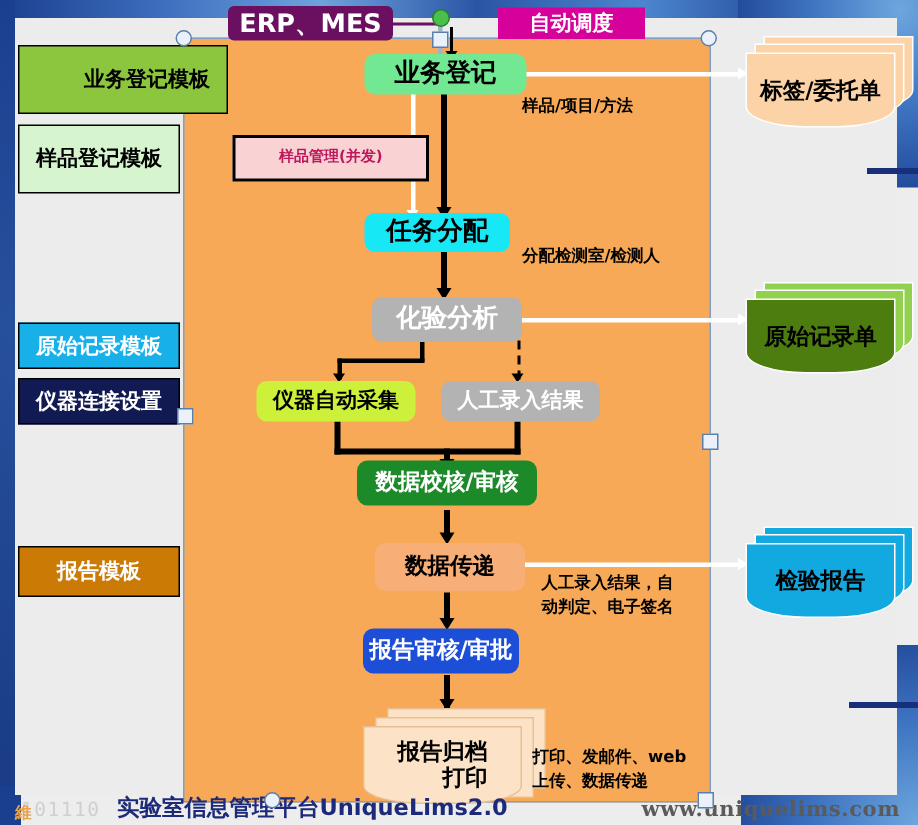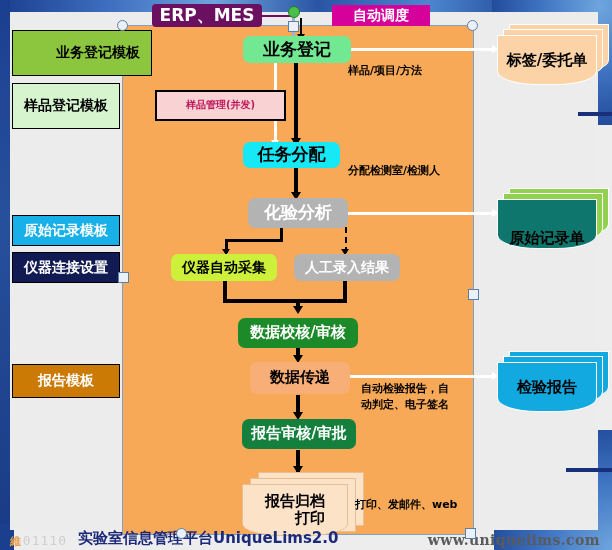--- a/index.html
+++ b/index.html
@@ -222,29 +222,29 @@
 </div>
 
 <div class="node rrect" style="left: 171px; top: 254px; width: 106px; height: 27px; font-size: 14px; background: rgb(205, 240, 58); color: rgb(0, 0, 0);">
   <span>仪器自动采集</span>
 </div>
 
 <div class="node rrect" style="left: 294px; top: 254px; width: 106px; height: 27px; font-size: 14px; background: rgb(179, 179, 179); color: rgb(255, 255, 255);">
   <span>人工录入结果</span>
 </div>
 
-<div class="node rrect" style="left: 238px; top: 318px; width: 120px; height: 30px; font-size: 15px; background: rgb(29, 138, 42); color: rgb(255, 255, 255);">
+<div class="node rrect" style="left: 238px; top: 307px; width: 120px; height: 30px; font-size: 15px; background: rgb(29, 138, 42); color: rgb(255, 255, 255);">
   <span>数据校核/审核</span>
 </div>
 
 <div class="node rrect" style="left: 250px; top: 362px; width: 100px; height: 32px; font-size: 15px; background: rgb(248, 174, 119); color: rgb(0, 0, 0);">
   <span>数据传递</span>
 </div>
 
-<div class="node rrect" style="left: 242px; top: 419px; width: 114px; height: 30px; font-size: 15px; background: #15803d; color: rgb(255, 255, 255);">
+<div class="node rrect" style="left: 242px; top: 419px; width: 104px; height: 30px; font-size: 15px; background: #1d4ed8; color: rgb(255, 255, 255);">
   <span>报告审核/审批</span>
 </div>
 
 <div class="archive" style="left:242px;top:472px;width:122px;height:62px;">
   <div class="sheet" style="left:16px;top:0;width:104px;height:52px;background:#fce3c8;"></div>
   <div class="sheet" style="left:8px;top:6px;width:104px;height:52px;background:#fce3c8;"></div>
   <div class="sheet front" style="left:0;top:12px;width:104px;height:50px;background:#fce3c8;">
     <div>
       <div>报告归档</div>
       <div>打印</div>
@@ -254,40 +254,41 @@
 
 <div class="anno" style="left:348px;top:63px;">
   <span>样品/项目/方法</span>
 </div>
 
 <div class="anno" style="left:348px;top:163px;">
   <span>分配检测室/检测人</span>
 </div>
 
 <div class="anno" style="left:361px;top:381px;width:110px;">
-  <div>自动检验报告，自</div>
+  <div>人工录入结果，自</div>
   <div>动判定、电子签名</div>
 </div>
 
 <div class="anno" style="left:355px;top:497px;width:120px;">
   <div>打印、发邮件、web</div>
+  <div>上传、数据传递</div>
 </div>
 
 <div class="docstack" style="left:497px;top:24px;width:112px;height:62px;">
   <div class="sheet" style="left:12px;top:0;width:98px;height:48px;background:#fbd3a6;"></div>
   <div class="sheet" style="left:6px;top:5px;width:98px;height:48px;background:#fbd3a6;"></div>
   <div class="sheet front" style="left:0;top:11px;width:98px;height:48px;background:#fbd3a6;">
     <span>标签/委托单</span>
   </div>
 </div>
 
 <div class="docstack" style="left:497px;top:188px;width:112px;height:62px;">
   <div class="sheet" style="left:12px;top:0;width:98px;height:48px;background:#92d050;"></div>
   <div class="sheet" style="left:6px;top:5px;width:98px;height:48px;background:#92d050;"></div>
-  <div class="sheet front" style="left:0;top:11px;width:98px;height:48px;background:#0f766e;align-items:flex-end;">
+  <div class="sheet front" style="left:0;top:11px;width:98px;height:48px;background:#4d7c0f;">
     <span>原始记录单</span>
   </div>
 </div>
 
 <div class="docstack" style="left:497px;top:351px;width:112px;height:62px;">
   <div class="sheet" style="left:12px;top:0;width:98px;height:48px;background:#12a9e0;"></div>
   <div class="sheet" style="left:6px;top:5px;width:98px;height:48px;background:#12a9e0;"></div>
   <div class="sheet front" style="left:0;top:11px;width:98px;height:48px;background:#12a9e0;">
     <span>检验报告</span>
   </div>

